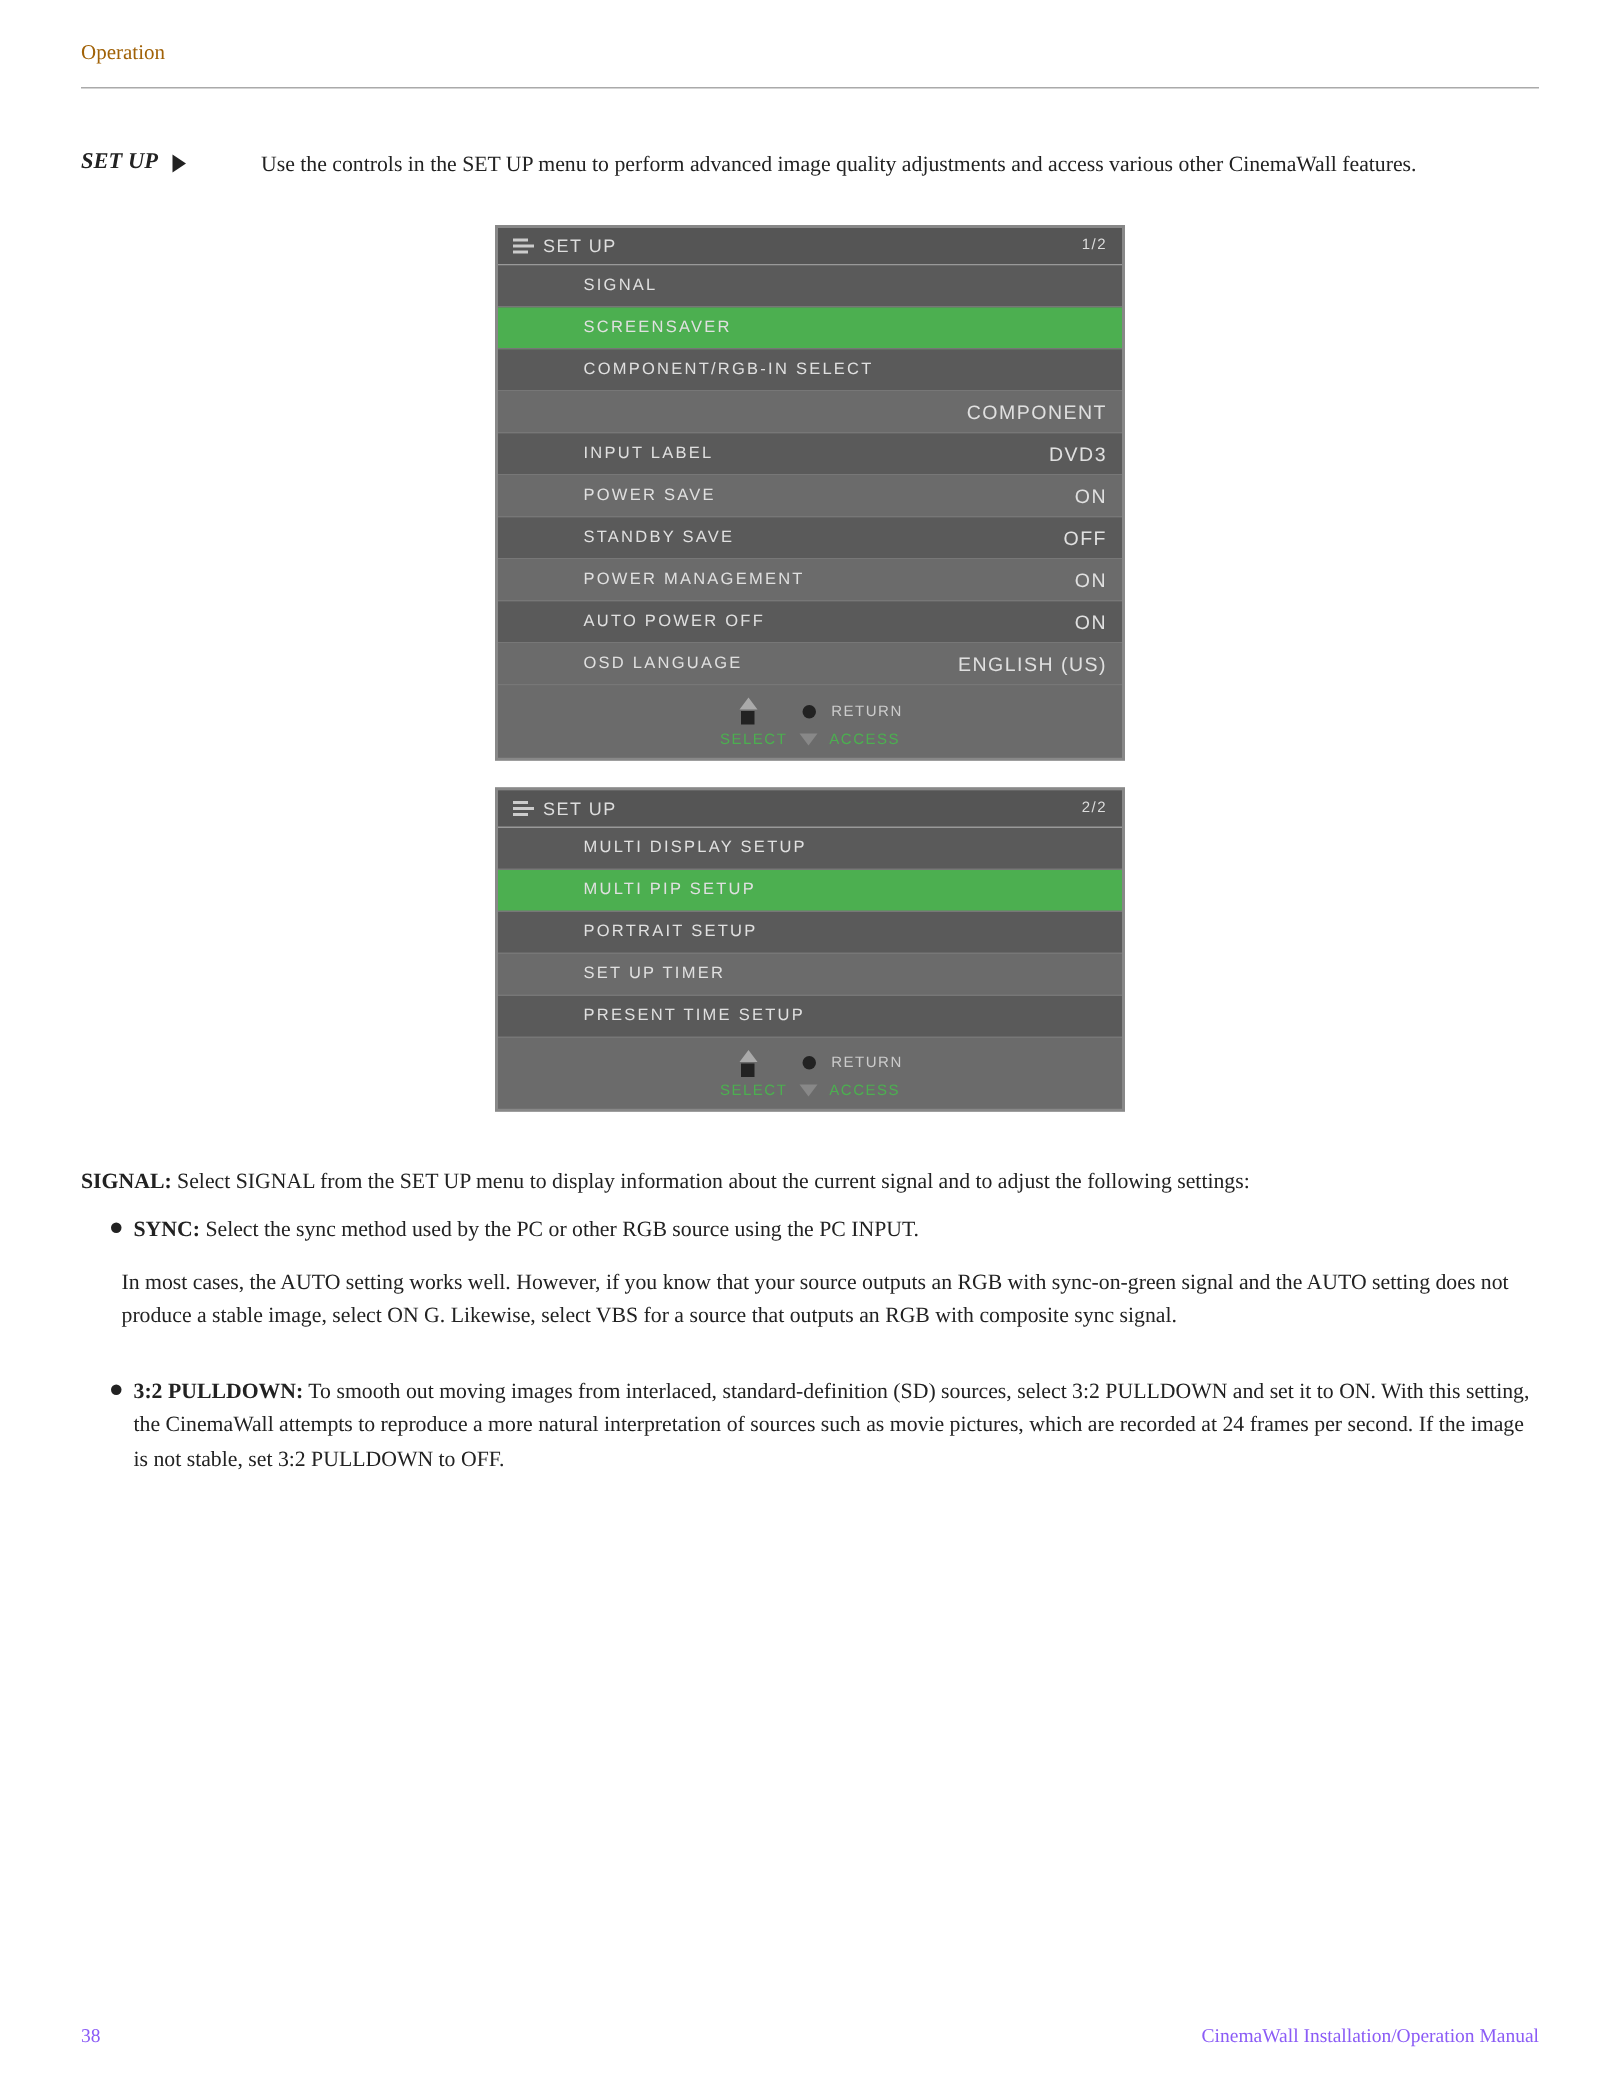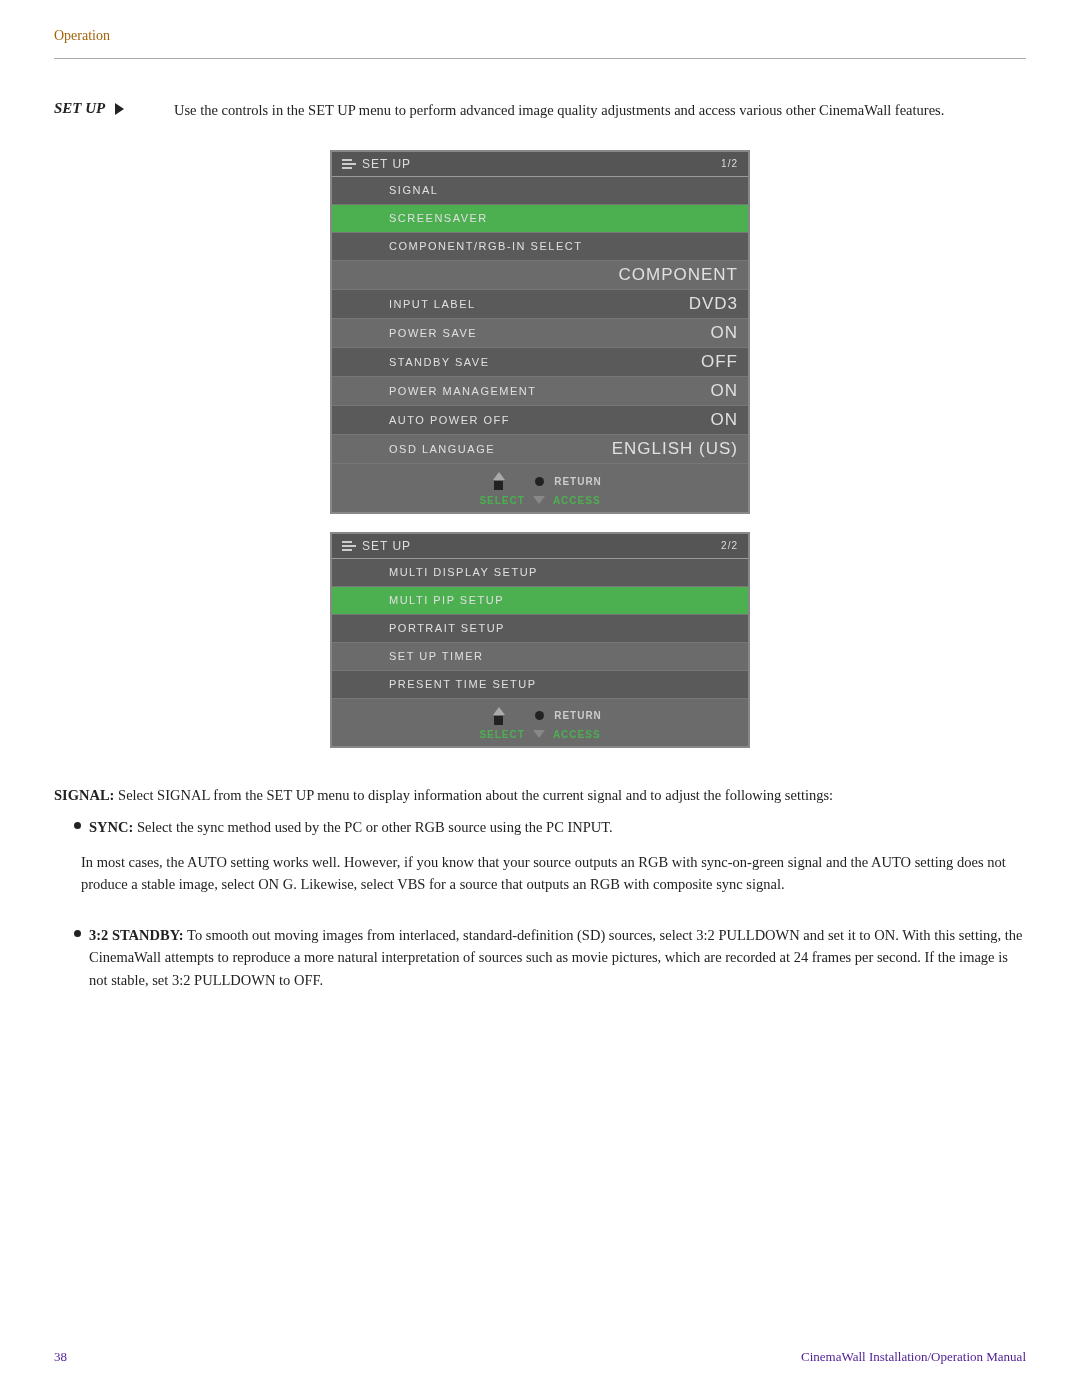--- a/index.html
+++ b/index.html
@@ -141,35 +141,34 @@
       background: #6b6b6b;
     }
     .menu-row-label {
       font-size: 11px;
       color: #e0e0e0;
       letter-spacing: 1.5px;
       text-transform: uppercase;
       margin-left: 47px;
     }
     .menu-row-value {
-      font-size: 17px;
+      font-size: 13px;
       color: #e0e0e0;
       letter-spacing: 1px;
       text-transform: uppercase;
       margin-left: 12px;
     }
 
     
     .menu-nav-row {
       display: flex;
       flex-direction: column;
       align-items: center;
       padding: 8px 10px 6px;
       background: #6b6b6b;
-      font-weight: bold;
     }
     .nav-up {
       border-left: 6px solid transparent;
       border-right: 6px solid transparent;
       border-bottom: 8px solid #aaa;
     }
     .nav-down {
       border-left: 6px solid transparent;
       border-right: 6px solid transparent;
       border-top: 8px solid #888;
@@ -262,21 +261,21 @@
     
     .page-footer {
       position: absolute;
       bottom: 32px;
       left: 54px;
       right: 54px;
       display: flex;
       justify-content: space-between;
       align-items: center;
       font-size: 13px;
-      color: #4c1d95;
+      color: #8b5cf6;
     }
   </style>
 </head>
 <body>
 
 <div class="page-header">Operation</div>
 <div class="page-divider"></div>
 
 <div class="main-content">
 
@@ -459,21 +458,21 @@
         <b>SYNC:</b>
         <span> Select the sync method used by the PC or other RGB source using the PC INPUT.</span>
       </div>
     </div>
 
     <div class="indent-text">In most cases, the AUTO setting works well. However, if you know that your source outputs an RGB with sync-on-green signal and the AUTO setting does not produce a stable image, select ON G. Likewise, select VBS for a source that outputs an RGB with composite sync signal.</div>
 
     <div class="bullet-item">
       <span class="bullet-dot"></span>
       <div class="bullet-text">
-        <b>3:2 STANDBY:</b>
+        <b>3:2 PULLDOWN:</b>
         <span> To smooth out moving images from interlaced, standard-definition (SD) sources, select 3:2 PULLDOWN and set it to ON. With this setting, the CinemaWall attempts to reproduce a more natural interpretation of sources such as movie pictures, which are recorded at 24 frames per second. If the image is not stable, set 3:2 PULLDOWN to OFF.</span>
       </div>
     </div>
 
   </div>
 
 </div>
 
 <div class="page-footer">
   <span>38</span>

